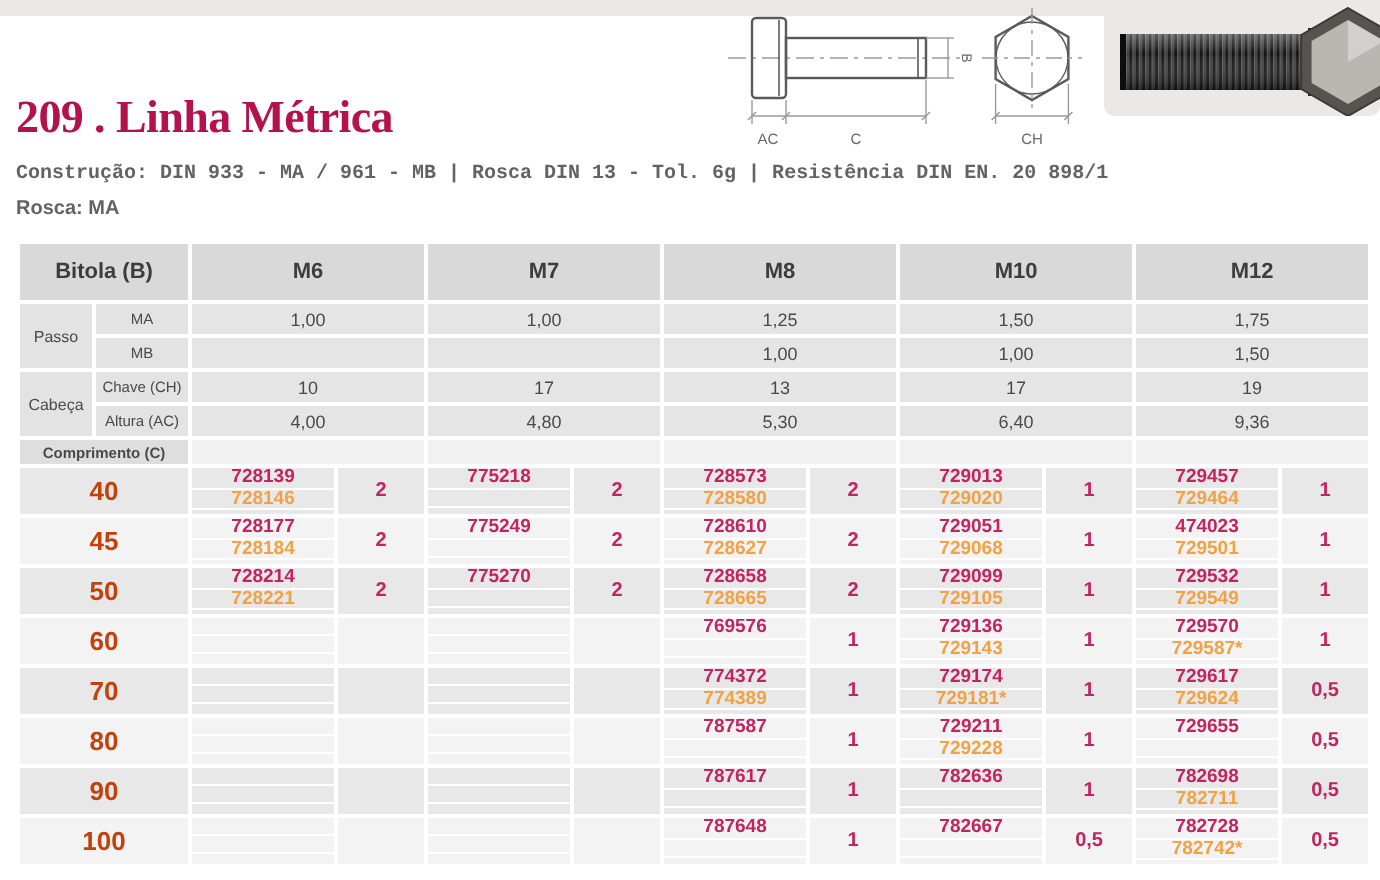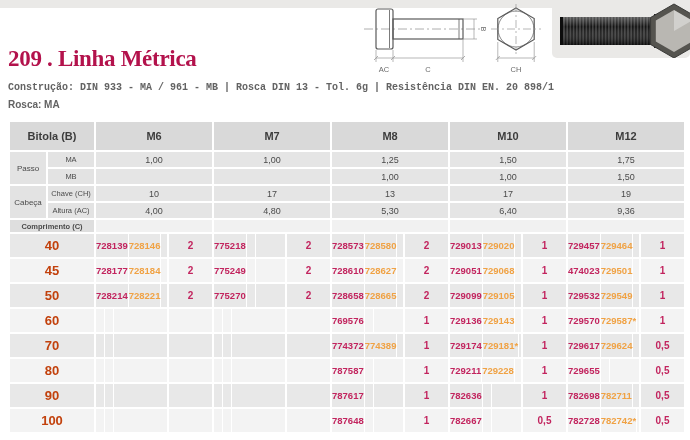--- a/index.html
+++ b/index.html
@@ -30,21 +30,21 @@
   tr.comp-row td{height:12px;}
   tr.comp-row td.comp-label{background:#dedede;font-size:7.5px;font-weight:bold;color:#4a4a4a;}
   tr.comp-row td.comp-empty{background:#f1f1f1;}
 
   tr.data-row td{height:23px;}
   tr.data-row.dark{--row:var(--row_dark);}
   tr.data-row.light{--row:var(--row_light);}
   tr.data-row td.len{background:var(--row);font-size:13px;font-weight:bold;color:#c2410c;}
   tr.data-row td.qty{background:var(--row);font-size:10px;font-weight:bold;color:var(--qty);}
   tr.data-row td.code-cell{background:#fff;}
-  .strips{display:flex;flex-direction:row;gap:1px;height:23px;}
+  .strips{display:flex;flex-direction:column;gap:1px;height:23px;}
   .strip{background:var(--row);display:flex;align-items:center;justify-content:center;
          font-size:9.5px;font-weight:bold;line-height:1;}
   .strip.s1,.strip.s2{flex:0 0 8px;}
   .strip.s3{flex:1 1 auto;}
   .code-ma{color:var(--code_ma);}
   .code-mb{color:var(--code_mb);}
 </style>
 </head>
 <body style="--accent: #b3124c; --code_ma: #c2245e; --code_mb: #f0a244; --qty: #c2245e; --header_bg: #d9d9d9; --row_dark: #e8e8e8; --row_light: #f3f3f3;">
 

